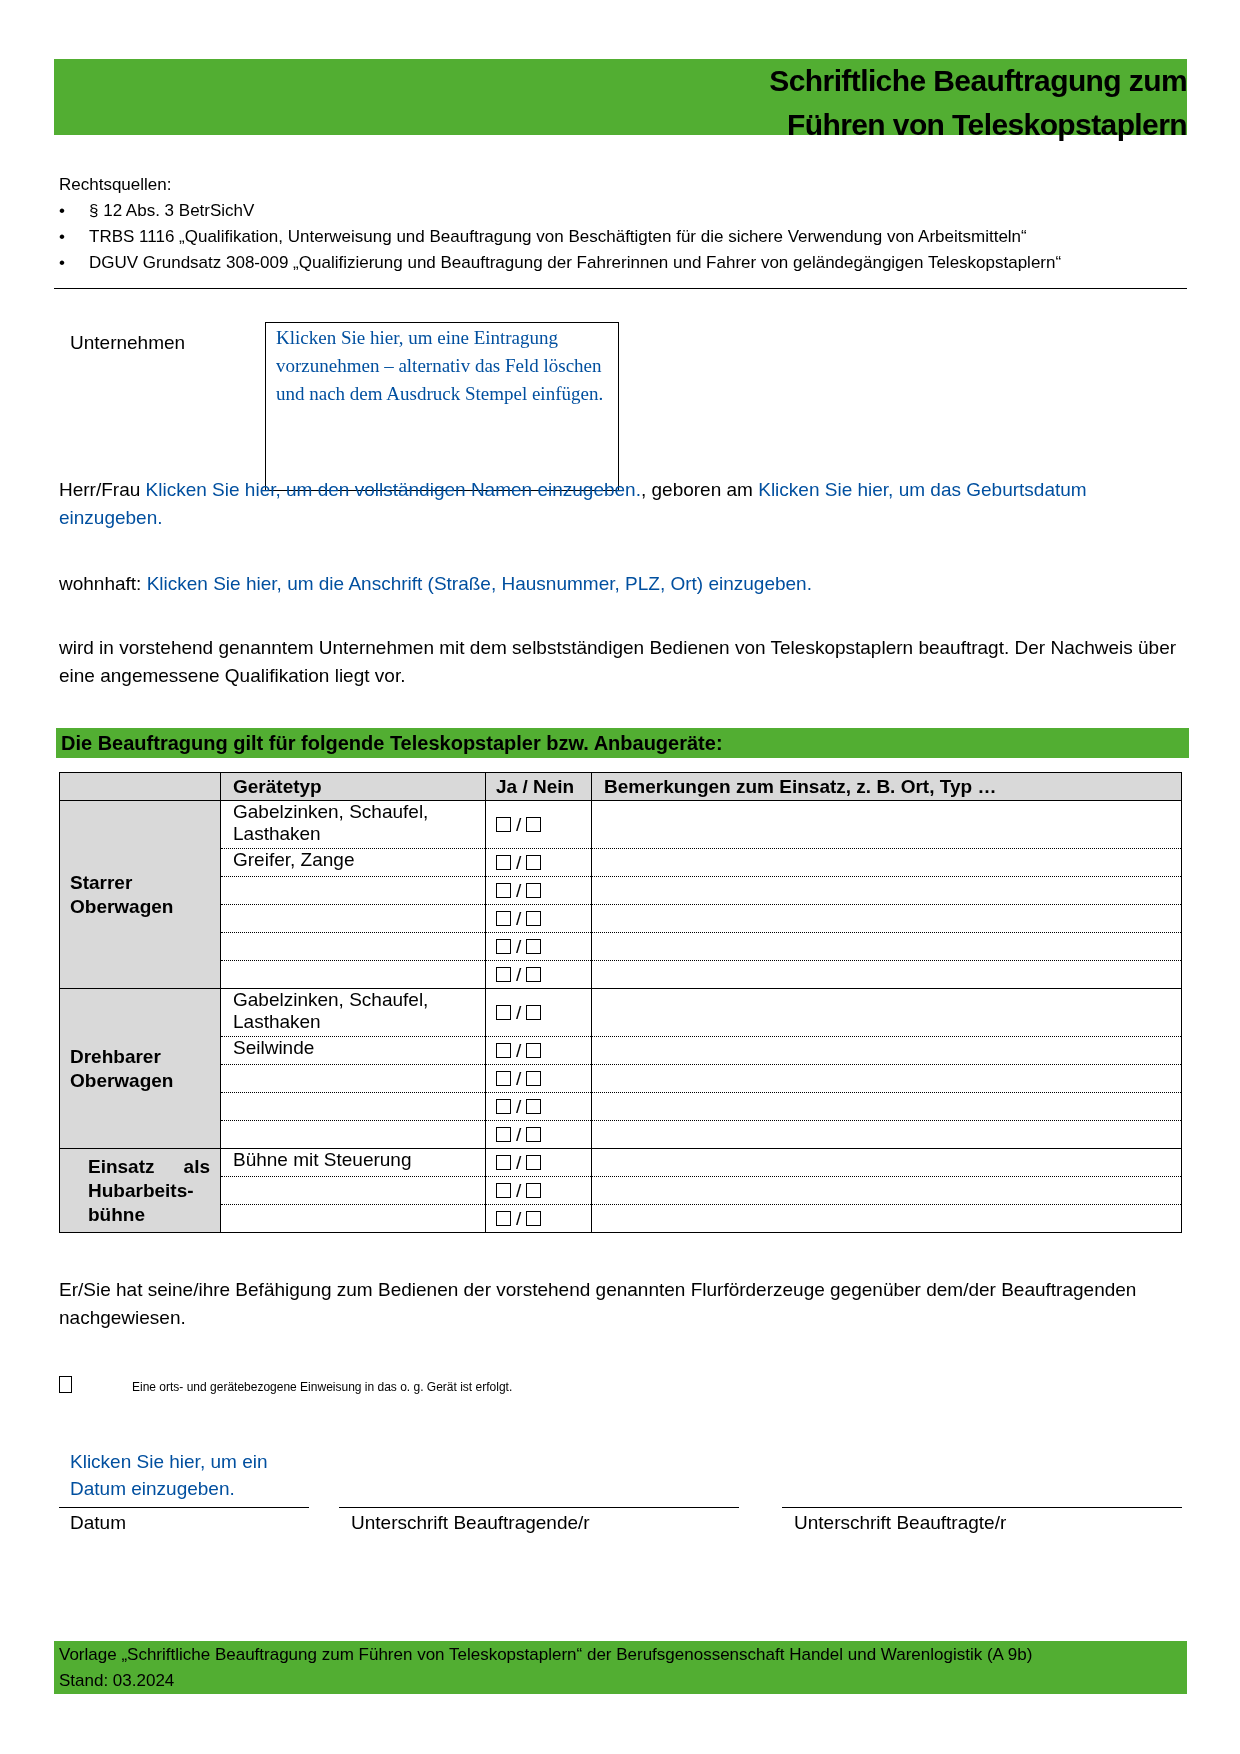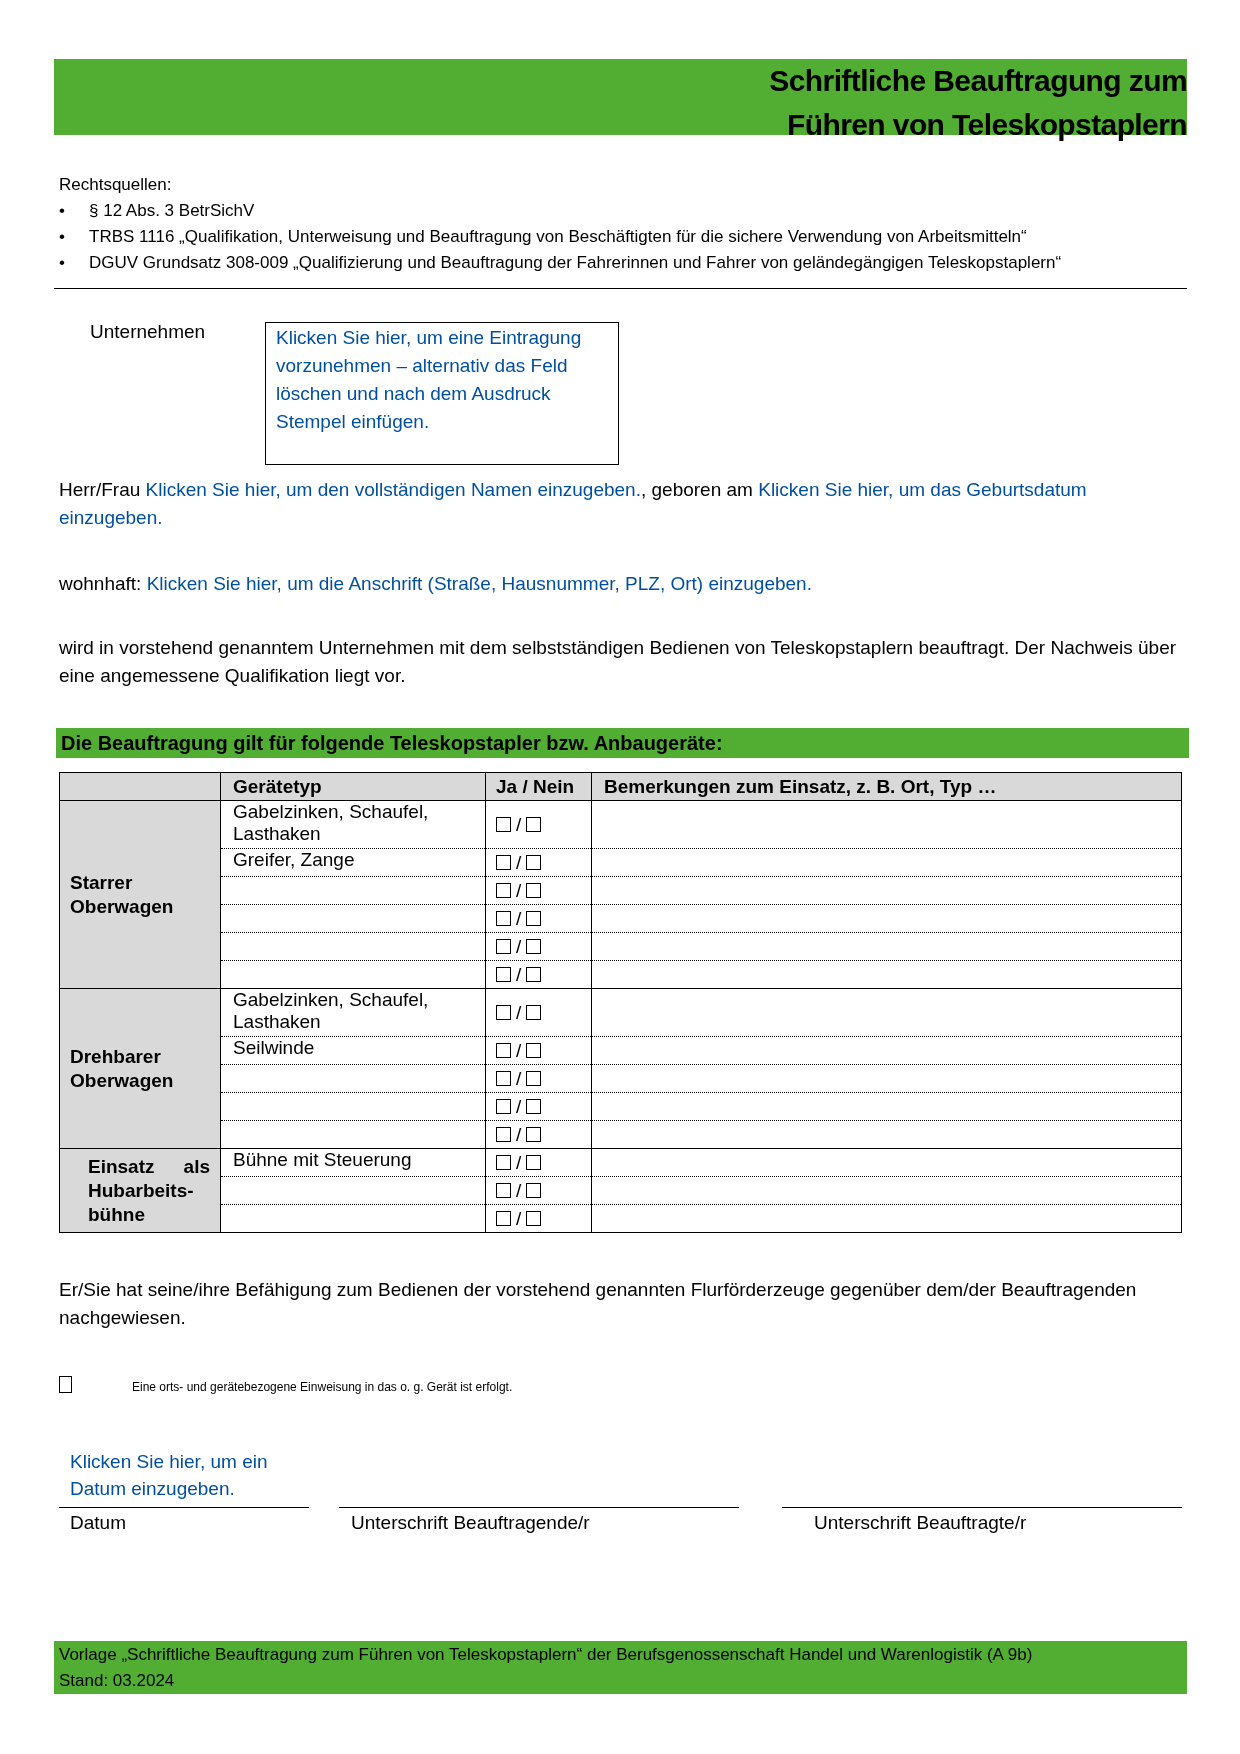--- a/index.html
+++ b/index.html
@@ -8,22 +8,22 @@
     .green { background: #52ae32; }
     .title-bar { left: 54px; top: 59px; width: 1133px; height: 76px; text-align: right; }
     .title-line { font-size: 30px; font-weight: bold; line-height: 44px; letter-spacing: -0.6px; }
     .title-line:first-child { padding-top: 0px; }
     .rq { left: 59px; top: 172px; width: 1130px; font-size: 17px; line-height: 26px; }
     .rq-head { font-weight: normal; }
     .rq ul { margin: 0; padding: 0; list-style: none; }
     .rq li { position: relative; padding-left: 30px; }
     .rq li .bullet { position: absolute; left: 0; top: 0; }
     .hr1 { left: 54px; top: 288px; width: 1133px; height: 0; border-top: 1.5px solid #000; }
-    .company-label { left: 70px; top: 321px; font-size: 19px; margin-left: 20px; }
-    .company-box { left: 265px; top: 322px; width: 354px; height: 143px; border: 1.5px solid #000; box-sizing: border-box; padding: 1px 10px; }
+    .company-label { left: 70px; top: 332px; font-size: 19px; }
+    .company-box { left: 265px; top: 322px; width: 354px; height: 169px; border: 1.5px solid #000; box-sizing: border-box; padding: 1px 10px; font-family: Liberation Serif, serif; }
     .placeholder { color: #004f9f; }
     .company-box .placeholder { font-size: 19px; line-height: 28px; display: block; }
     .p { left: 59px; width: 1120px; font-size: 19px; line-height: 28px; }
     .p-name { top: 476px; }
     .p-addr { top: 570px; }
     .p-assign { top: 634px; }
     .section-bar { left: 56px; top: 728px; width: 1133px; height: 30px; }
     .section-bar span { font-size: 20px; font-weight: bold; line-height: 30px; padding-left: 5px; }
     table.grid { position: absolute; left: 59px; top: 772px; width: 1123px; border-collapse: collapse; font-size: 19px; }
     table.grid td, table.grid th { border-left: 1.5px solid #000; border-right: 1.5px solid #000; padding: 0 12px; vertical-align: top; }
@@ -45,21 +45,21 @@
     .check-line .cb { display: inline-block; width: 11px; height: 15px; border: 1.2px solid #000; vertical-align: -2px; cursor: pointer; }
     .check-line .txt { position: absolute; left: 73px; white-space: nowrap; }
     .date-ph { left: 70px; top: 1448px; width: 240px; font-size: 19px; line-height: 27px; }
     .sig-line { border-top: 1.5px solid #000; height: 0; }
     .sig1 { left: 59px; top: 1507px; width: 250px; }
     .sig2 { left: 339px; top: 1507px; width: 400px; }
     .sig3 { left: 782px; top: 1507px; width: 400px; }
     .sig-label { top: 1509px; font-size: 19px; line-height: 28px; }
     .sl1 { left: 70px; }
     .sl2 { left: 351px; }
-    .sl3 { left: 794px; margin-left: 20px; }
+    .sl3 { left: 794px; }
     .footer-bar { left: 54px; top: 1641px; width: 1133px; height: 53px; }
     .footer-bar div { font-size: 17px; line-height: 26px; padding-left: 5px; }
     .footer-bar div:first-child { padding-top: 1px; }
   </style>
 </head>
 <body>
 
 <div class="abs green title-bar">
   <div class="title-line">Schriftliche Beauftragung zum</div>
   <div class="title-line">Führen von Teleskopstaplern</div>

